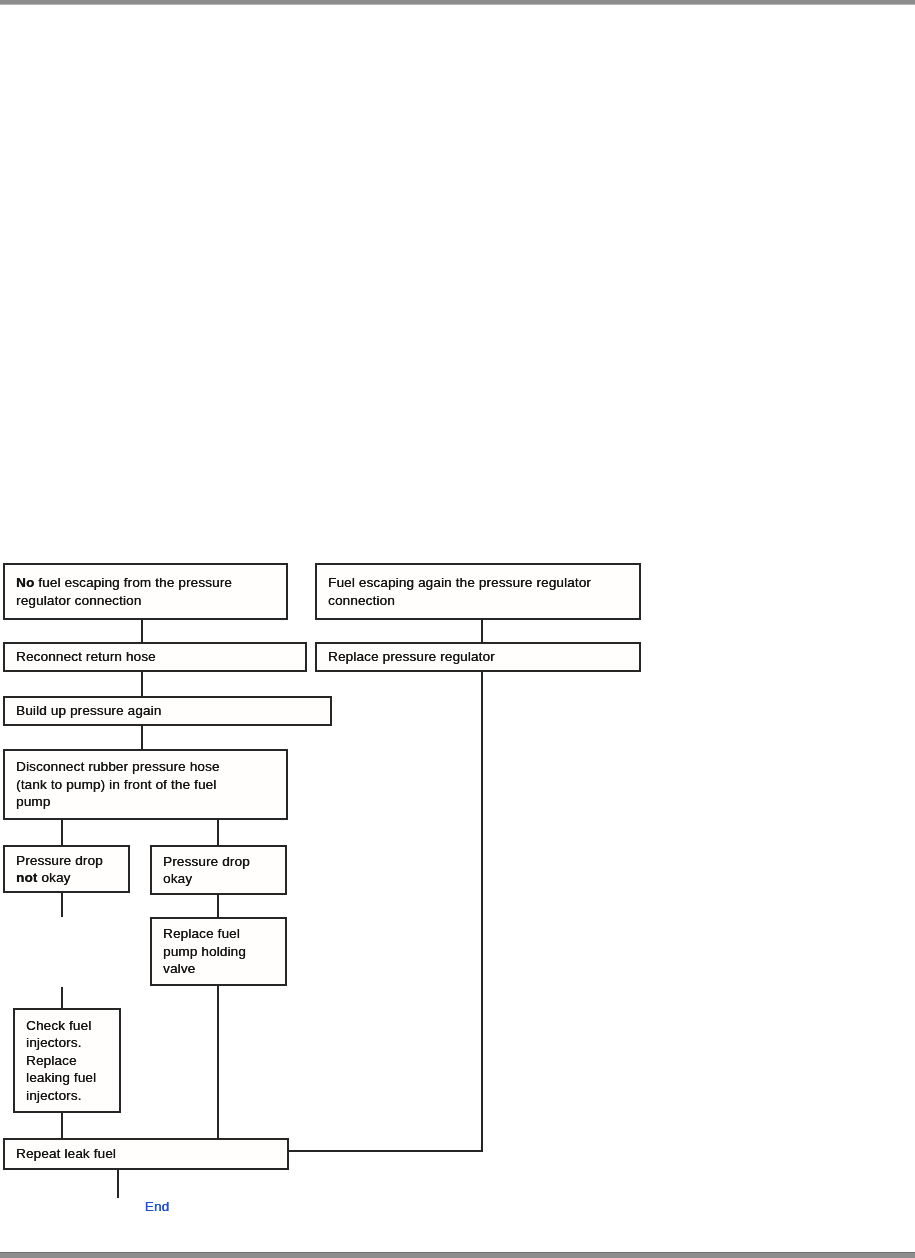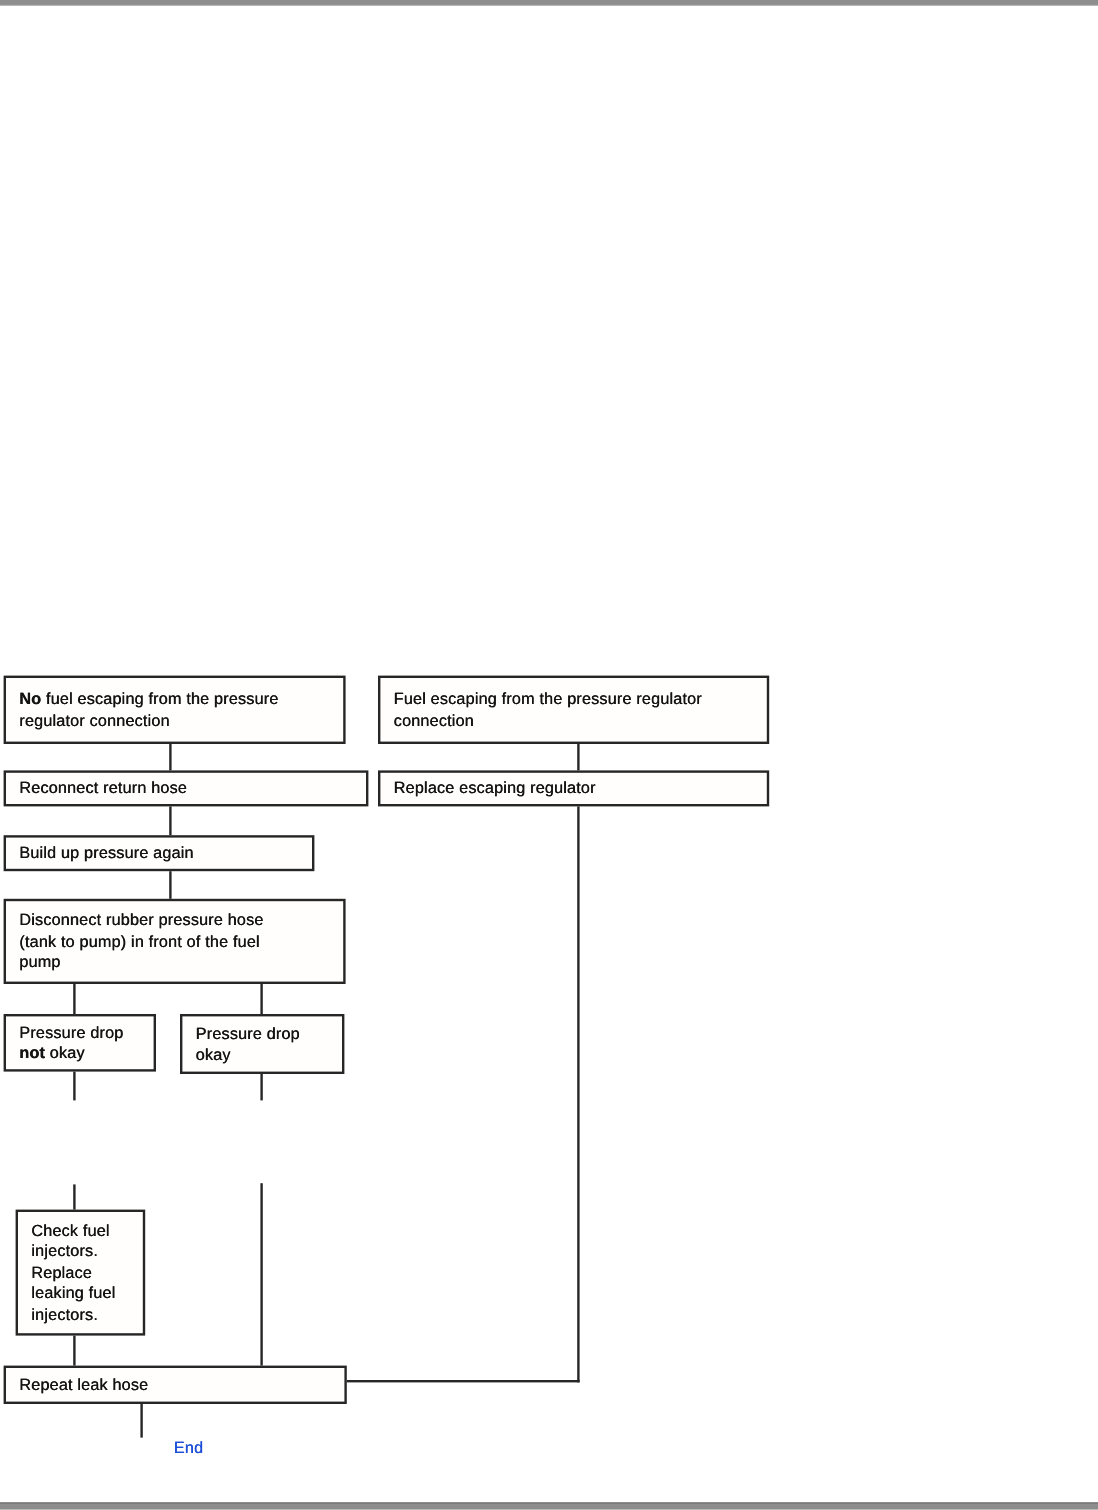--- a/index.html
+++ b/index.html
@@ -58,61 +58,66 @@
 
   <div class="node" style="left:3px; top:563px; width:285px; height:57px">
     <span class="txt"><b>No</b><span> fuel escaping from the pressure
 regulator connection</span></span>
   </div>
 
   <div class="node" style="left:3px; top:642px; width:304px; height:30px">
     <span class="txt">Reconnect return hose</span>
   </div>
 
-  <div class="node" style="left:3px; top:696px; width:259px; height:30px">
+  <div class="node" style="left:3px; top:696px; width:329px; height:30px">
     <span class="txt">Build up pressure again</span>
   </div>
 
   <div class="node" style="left:3px; top:749px; width:285px; height:71px">
     <span class="txt">Disconnect rubber pressure hose
 (tank to pump) in front of the fuel
 pump</span>
   </div>
 
   <div class="node" style="left:3px; top:845px; width:127px; height:48px">
     <span class="txt"><span>Pressure drop
 </span><b>not</b><span> okay</span></span>
   </div>
 
   <div class="node" style="left:150px; top:845px; width:137px; height:50px">
     <span class="txt">Pressure drop
 okay</span>
   </div>
 
 
+  <div class="node" style="left:150px; top:917px; width:137px; height:69px">
+    <span class="txt">Replace fuel
+pump holding
+valve</span>
+  </div>
 
   <div class="node" style="left:13px; top:1008px; width:108px; height:105px">
     <span class="txt">Check fuel
 injectors.
 Replace
 leaking fuel
 injectors.</span>
   </div>
 
   <div class="node" style="left:3px; top:1138px; width:286px; height:32px">
-    <span class="txt">Repeat leak hose</span>
+    <span class="txt">Repeat leak fuel</span>
   </div>
 
   <div class="node" style="left:315px; top:563px; width:326px; height:57px">
-    <span class="txt">Fuel escaping from the pressure regulator
+    <span class="txt">Fuel escaping again the pressure regulator
 connection</span>
   </div>
 
   <div class="node" style="left:315px; top:642px; width:326px; height:30px">
-    <span class="txt">Replace escaping regulator</span>
+    <span class="txt">Replace pressure regulator</span>
   </div>
 
   <div class="conn v" style="left:141px; top:620px; height:22px"></div>
   <div class="conn v" style="left:141px; top:672px; height:24px"></div>
   <div class="conn v" style="left:141px; top:726px; height:23px"></div>
   <div class="conn v" style="left:61px;  top:820px; height:25px"></div>
   <div class="conn v" style="left:217px; top:820px; height:25px"></div>
   <div class="conn v" style="left:61px;  top:893px; height:24px"></div>
   <div class="conn v" style="left:217px; top:895px; height:22px"></div>
   <div class="conn v" style="left:61px;  top:987px; height:21px"></div>

